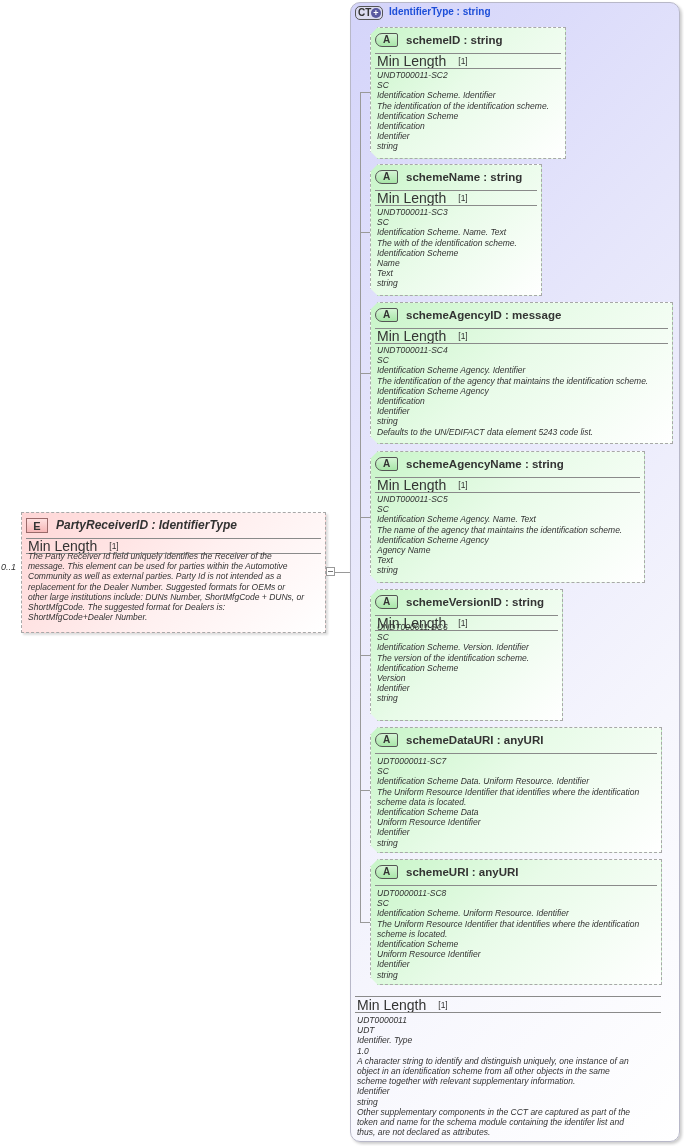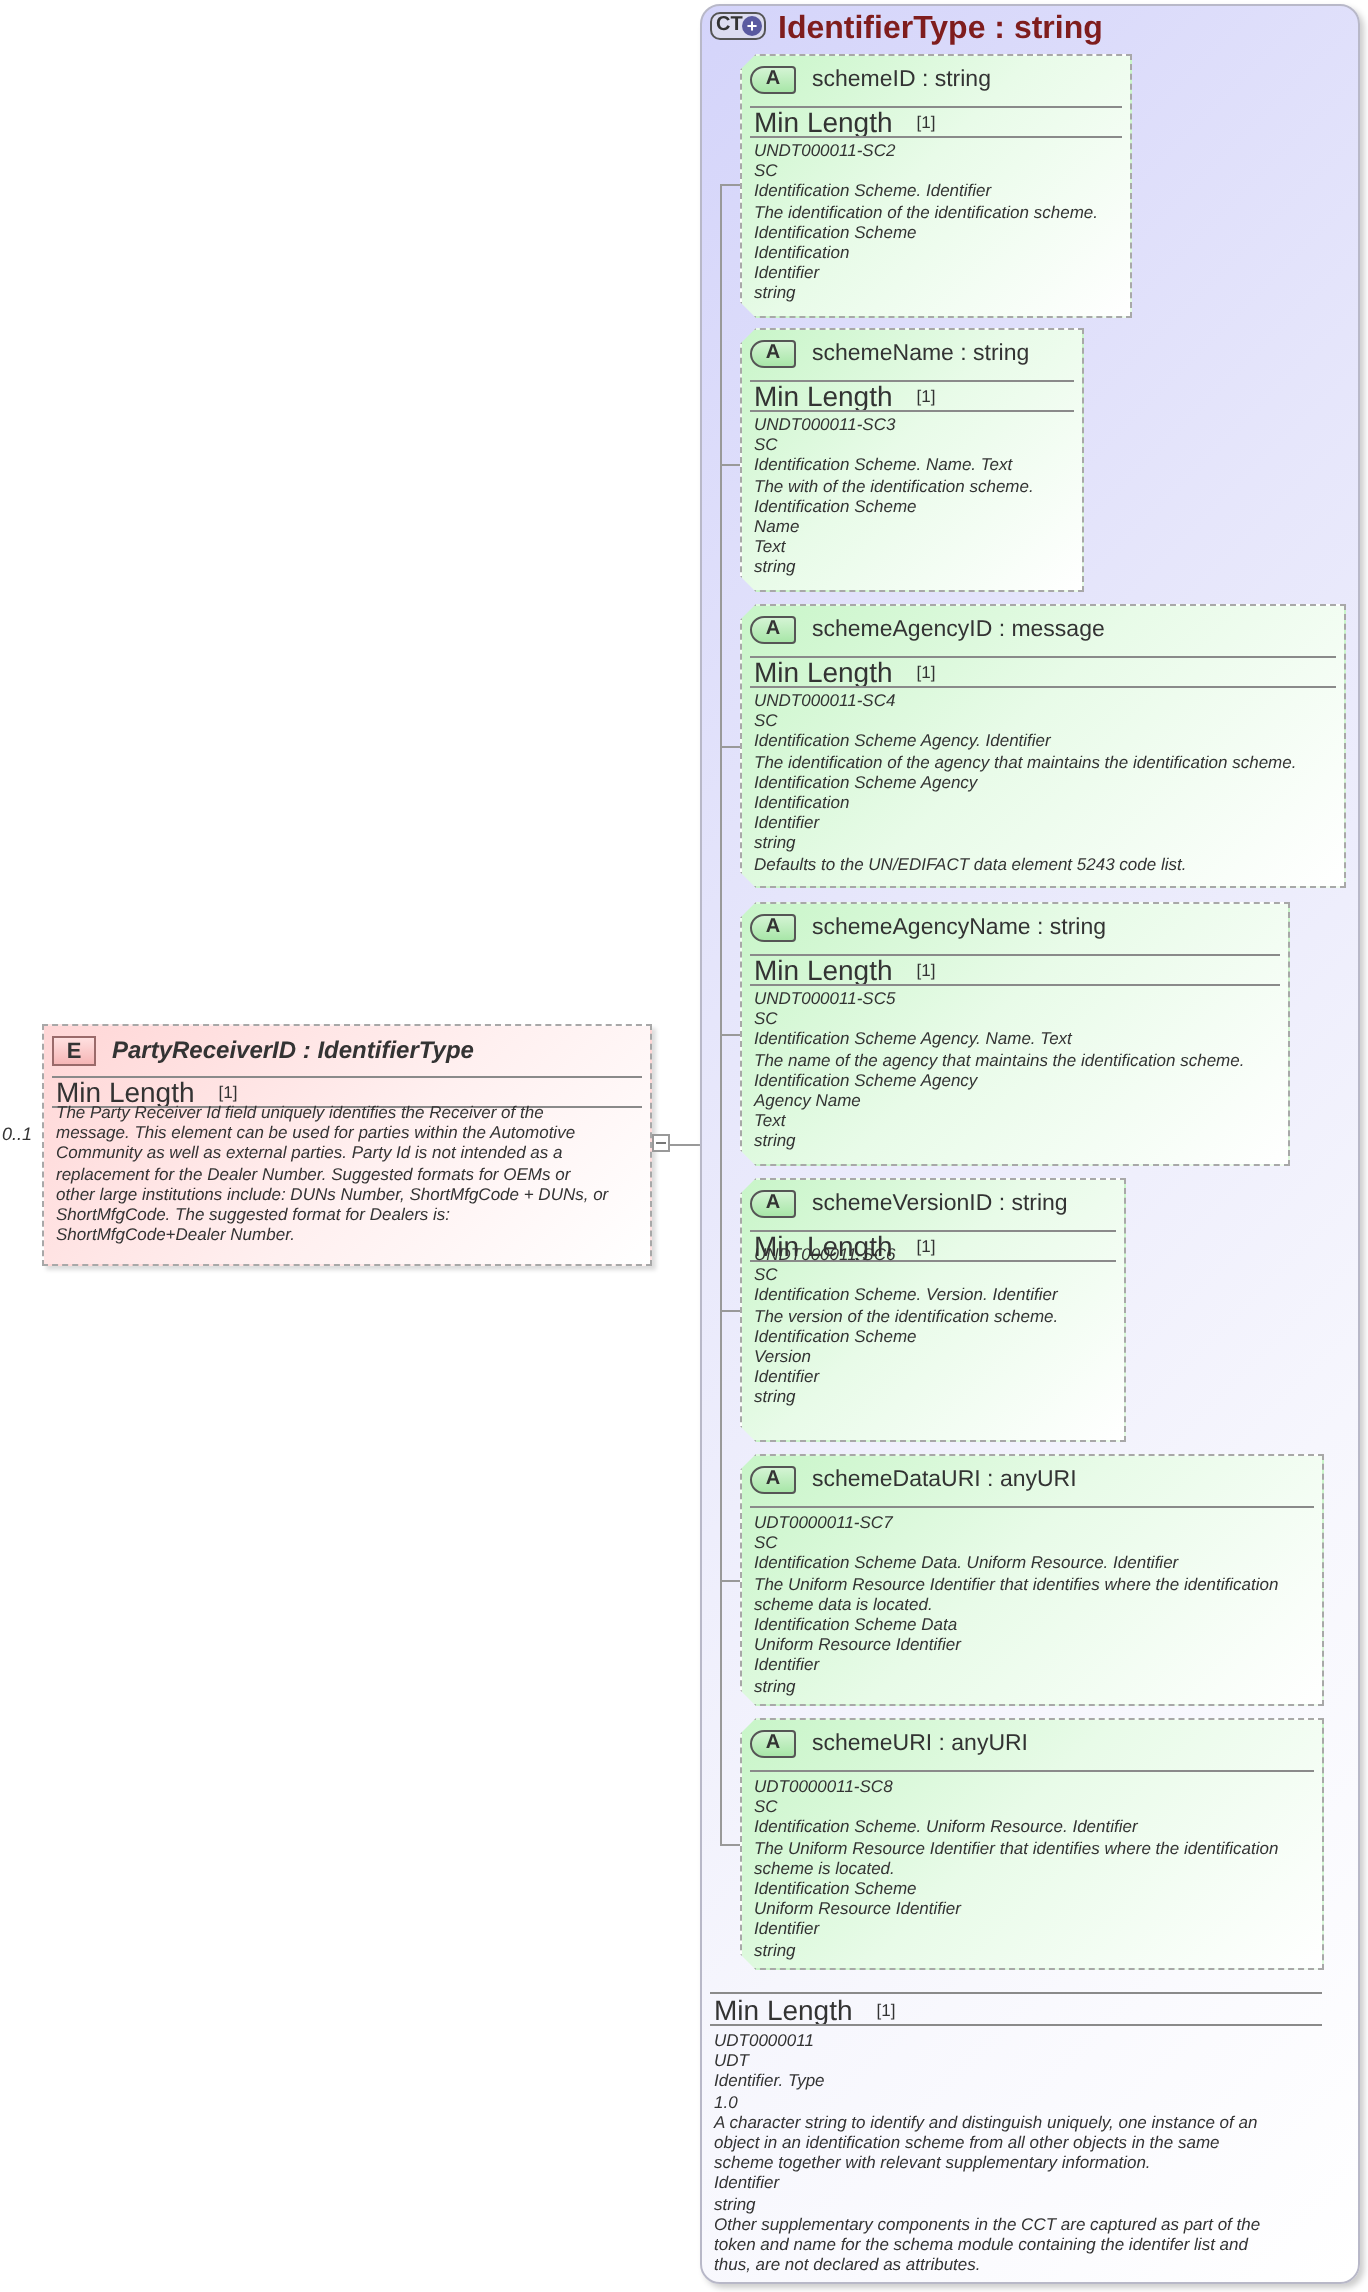--- a/index.html
+++ b/index.html
@@ -28,31 +28,31 @@
 
   
   .ct-box { position:absolute; left:350px; top:2px; width:330px; height:1140px; box-sizing:border-box;
     border:1px solid #b8b8c8; border-radius:10px;
     background:linear-gradient(135deg,#d4d4fa 0%,#e6e6fb 35%,#f6f6fd 70%,#ffffff 100%);
     box-shadow:2px 2px 3px #ccc; }
   .ct-head { position:absolute; left:355px; top:6px; height:16px; display:flex; align-items:flex-start; }
   .badge-ct { width:28px; height:14px; border:1px solid #555; border-radius:5px; background:#dcdcf0;
     font-size:10px; font-weight:bold; line-height:12px; color:#333; box-sizing:border-box; padding-left:2px; position:relative; }
   .badge-ct .plus { position:absolute; right:1px; top:1px; width:10px; height:10px; border-radius:50%; background:#5a5aa0; color:#fff; font-size:9px; line-height:10px; text-align:center; }
-  .ct-title { margin-left:6px; font-size:16px; font-weight:bold; color:#7f1d1d; white-space:nowrap; }
+  .ct-title { margin-left:6px; font-size:10px; font-weight:bold; color:#1d4ed8; white-space:nowrap; }
 
   
   .attr { position:absolute; left:370px; box-sizing:border-box; border:1px dashed #a8a8a8;
     background:linear-gradient(135deg,#c8f5c8 0%,#e8fbe8 45%,#ffffff 100%);
     clip-path:polygon(8px 0,100% 0,100% 100%,8px 100%,0 calc(100% - 8px),0 8px);
     box-shadow:2px 2px 2px #ddd; }
   .attr-head { position:absolute; left:4px; top:4px; height:16px; display:flex; align-items:center; }
   .badge-a { width:23px; height:14px; border:1px solid #555; border-radius:7px 2px 2px 7px;
     background:linear-gradient(#d4f4d4,#a8e6a8); font-size:10px; font-weight:bold; text-align:center; line-height:12px; box-sizing:border-box; color:#333; }
-  .attr-title { margin-left:8px; font-size:11.5px; font-weight:normal; color:#333; white-space:nowrap; }
+  .attr-title { margin-left:8px; font-size:11.5px; font-weight:bold; color:#333; white-space:nowrap; }
   .ml-row { position:absolute; left:6px; display:flex; align-items:center; height:12px; }
 
   .footer-ml { position:absolute; left:357px; top:999px; display:flex; align-items:center; height:12px; }
 </style>
 </head>
 <body>
 
 <div class="occ">0..1</div>
 <div class="el-box">
   <div class="el-head">

